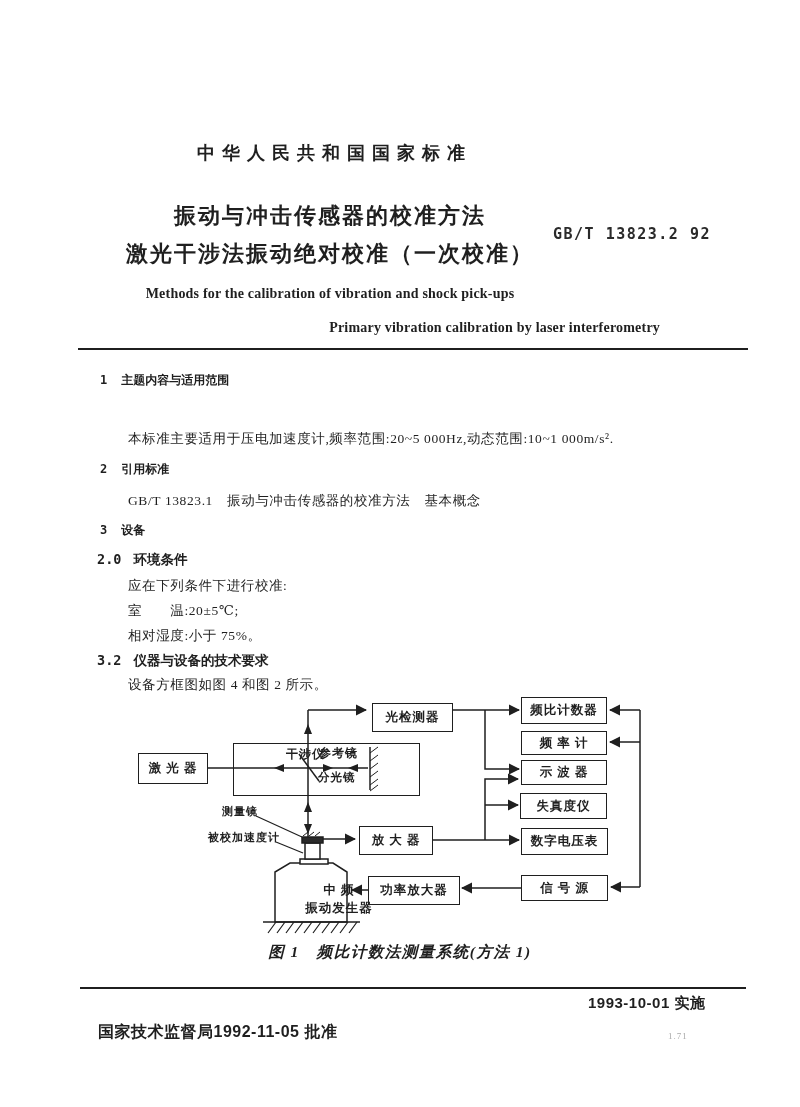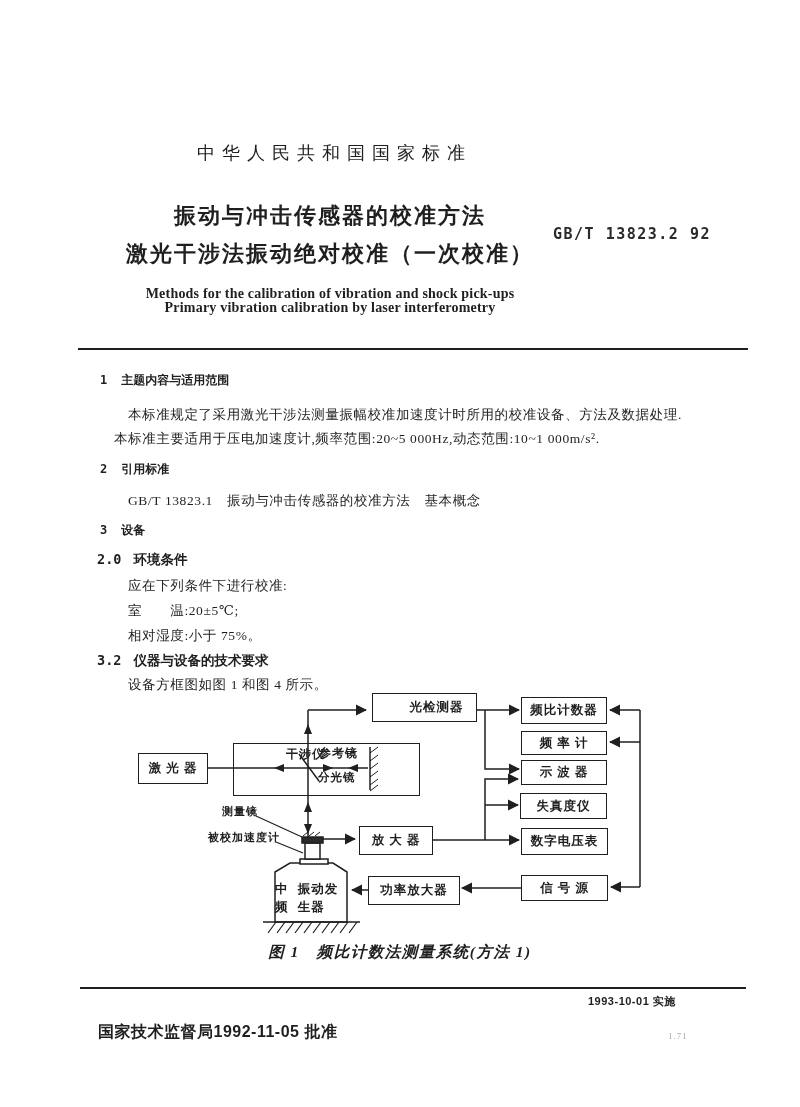--- a/index.html
+++ b/index.html
@@ -2,85 +2,84 @@
 <html><head>
 <meta charset="utf-8">
 <style>
   html,body{margin:0;padding:0;background:#e8e8e8;}
   #page{
     position:relative;width:800px;height:1107px;background:#ffffff;
     font-family:"Liberation Serif","DejaVu Serif",serif;color:#1f1f1f;
     overflow:hidden;margin:0 auto;
   }
   .abs{position:absolute;}
-  .std-header{font-size:18px;font-weight:400;letter-spacing:7px;font-family:"Liberation Sans","DejaVu Sans",sans-serif;}
+  .std-header{font-size:18px;font-weight:700;letter-spacing:7px;font-family:"Liberation Sans","DejaVu Sans",sans-serif;}
   .doc-title{width:580px;left:40px;text-align:center;font-size:22px;font-weight:700;letter-spacing:2px;font-family:"Liberation Sans","DejaVu Sans",sans-serif;}
   .gb-num{font-family:"DejaVu Sans Mono",monospace;font-size:15px;letter-spacing:1.5px;font-weight:700;color:#2a2a2a;}
   .en-title{width:660px;left:0;text-align:center;font-size:14px;font-weight:700;letter-spacing:0.2px;}
   .rule{background:#1f1f1f;height:2px;}
   .sec-h{font-size:12px;font-weight:700;font-family:"Liberation Sans","DejaVu Sans",sans-serif;}
   .sec-h .num{display:inline-block;margin-right:14px;font-family:"DejaVu Sans Mono",monospace;}
   .body-t{font-size:13.5px;letter-spacing:0.6px;}
   .sub-h{font-size:13.5px;font-weight:700;}
   .sub-h .num{display:inline-block;margin-right:12px;font-family:"DejaVu Sans Mono",monospace;}
   
   #diagram{position:absolute;left:0;top:690px;width:800px;height:280px;}
   #diagram svg{position:absolute;left:0;top:0;}
   .dbox{
     position:absolute;border:1.5px solid #1f1f1f;background:#fff;
     display:flex;align-items:center;justify-content:center;
     font-size:12.5px;font-weight:700;letter-spacing:1px;line-height:1;
   }
   .dlabel{position:absolute;font-size:12px;font-weight:700;letter-spacing:1px;line-height:1;}
   .ifbox{position:absolute;border:1.5px solid #1f1f1f;background:#fff;}
   .shaker-label{
-    position:absolute;display:flex;flex-direction:row;align-items:flex-start;justify-content:center;
-    font-size:12.5px;font-weight:700;letter-spacing:1px;line-height:1.45;
+    position:absolute;display:flex;flex-direction:column;align-items:center;justify-content:center;
+    font-size:12.5px;font-weight:700;letter-spacing:1px;line-height:1.45;padding-left:28px;
   }
   .caption{width:600px;left:100px;text-align:center;font-size:15.5px;font-weight:700;letter-spacing:1.5px;}
   .footer-t{font-family:"Liberation Sans","DejaVu Sans",sans-serif;font-weight:700;font-size:16px;letter-spacing:0.5px;}
   .faint{color:#a9a9a9;font-size:9px;letter-spacing:1px;}
 </style>
 </head>
 <body>
 
 <div id="page">
 
   <div class="abs std-header" style="left:197px;top:141px;">中华人民共和国国家标准</div>
   <div class="abs doc-title" style="top:201px;">振动与冲击传感器的校准方法</div>
   <div class="abs doc-title" style="top:239px;">激光干涉法振动绝对校准（一次校准）</div>
   <div class="abs gb-num" style="left:553px;top:225px;">GB/T 13823.2  92</div>
   <div class="abs en-title" style="top:286px;">Methods for the calibration of vibration and shock pick-ups</div>
-  <div class="abs en-title" style="top:300px;">Primary vibration calibration by laser interferometry</div>
+  <div class="abs en-title" style="top:320px;text-align:right;">Primary vibration calibration by laser interferometry</div>
   <div class="abs rule" style="left:78px;top:348px;width:670px;"></div>
 
   <div class="abs sec-h" style="left:100px;top:372px;">
     <span class="num">1</span><span>主题内容与适用范围</span>
   </div>
-  <div class="abs body-t" style="left:128px;top:406px;">本标准规定了采用激光干涉法测量振幅校准加速度计时所用的校准设备、方法及数据处理.</div>
-  <div class="abs body-t" style="left:114px;top:430px;">本标准主要适用于压电加速度计,频率范围:20~5 000Hz,动态范围:10~1 000m/s².</div>
+  <div class="abs body-t" style="left:128px;top:430px;">本标准主要适用于压电加速度计,频率范围:20~5 000Hz,动态范围:10~1 000m/s².</div>
 
   <div class="abs sec-h" style="left:100px;top:461px;">
     <span class="num">2</span><span>引用标准</span>
   </div>
   <div class="abs body-t" style="left:128px;top:492px;">GB/T 13823.1　振动与冲击传感器的校准方法　基本概念</div>
 
   <div class="abs sec-h" style="left:100px;top:522px;">
     <span class="num">3</span><span>设备</span>
   </div>
   <div class="abs sub-h" style="left:97px;top:551px;">
     <span class="num">2.0</span><span>环境条件</span>
   </div>
   <div class="abs body-t" style="left:128px;top:577px;">应在下列条件下进行校准:</div>
   <div class="abs body-t" style="left:128px;top:602px;">室　　温:20±5℃;</div>
   <div class="abs body-t" style="left:128px;top:627px;">相对湿度:小于 75%。</div>
   <div class="abs sub-h" style="left:97px;top:652px;">
     <span class="num">3.2</span><span>仪器与设备的技术要求</span>
   </div>
-  <div class="abs body-t" style="left:128px;top:676px;">设备方框图如图 1 和图 4 所示。</div>
+  <div class="abs body-t" style="left:128px;top:676px;">设备方框图如图 4 和图 2 所示。</div>
 
   <div id="diagram">
 
     <div class="ifbox" style="left:233px;top:53px;width:185px;height:51px;"></div>
 
     <svg width="800" height="280" viewBox="0 0 800 280">
       <defs>
         <marker id="arr" viewBox="0 0 10 10" refX="9" refY="5" markerWidth="7.5" markerHeight="7.5" orient="auto">
           <path d="M0 0 L10 5 L0 10 z" fill="#1f1f1f"></path>
         </marker>
@@ -131,21 +130,21 @@
         <polygon points="308,34 304,44 312,44"></polygon>
         <polygon points="308,112 304,122 312,122"></polygon>
         <polygon points="308,144 304,134 312,134"></polygon>
         <polygon points="274,78 284,74 284,82"></polygon>
         <polygon points="333,78 323,74 323,82"></polygon>
         <polygon points="348,78 358,74 358,82"></polygon>
       </g>
     </svg>
 
     <div class="dbox" style="left:138px;top:63px;width:68px;height:29px;">激 光 器</div>
-    <div class="dbox" style="left:372px;top:3px;width:79px;height:27px;padding-left:24px;">光检测器</div>
+    <div class="dbox" style="left:372px;top:13px;width:79px;height:27px;">光检测器</div>
     <div class="dbox" style="left:521px;top:7px;width:84px;height:25px;">频比计数器</div>
     <div class="dbox" style="left:521px;top:41px;width:84px;height:22px;">频 率 计</div>
     <div class="dbox" style="left:521px;top:70px;width:84px;height:23px;">示 波 器</div>
     <div class="dbox" style="left:520px;top:103px;width:85px;height:24px;">失真度仪</div>
     <div class="dbox" style="left:521px;top:138px;width:85px;height:25px;">数字电压表</div>
     <div class="dbox" style="left:521px;top:185px;width:85px;height:24px;">信 号 源</div>
     <div class="dbox" style="left:359px;top:136px;width:72px;height:27px;">放 大 器</div>
     <div class="dbox" style="left:368px;top:186px;width:90px;height:27px;">功率放大器</div>
 
     <div class="dlabel" style="left:246px;top:58px;margin-left:40px;">干涉仪</div>
@@ -158,16 +157,16 @@
     </div>
 
     <div class="dlabel" style="left:222px;top:116px;font-size:11px;">测量镜</div>
     <div class="dlabel" style="left:208px;top:142px;font-size:11px;">被校加速度计</div>
 
     <div class="abs caption" style="top:252px;font-style:italic;">图 1　频比计数法测量系统(方法 1)</div>
   </div>
 
   <div class="abs rule" style="left:80px;top:987px;width:666px;"></div>
   <div class="abs footer-t" style="left:98px;top:996px;margin-top:26px;">国家技术监督局1992-11-05 批准</div>
-  <div class="abs footer-t" style="left:588px;top:994px;font-size:11px;">1993-10-01 实施</div>
+  <div class="abs footer-t" style="left:588px;top:994px;font-size:15px;">1993-10-01 实施</div>
   <div class="abs faint" style="left:668px;top:1031px;">1.71</div>
 
 </div>
 
 </body></html>

